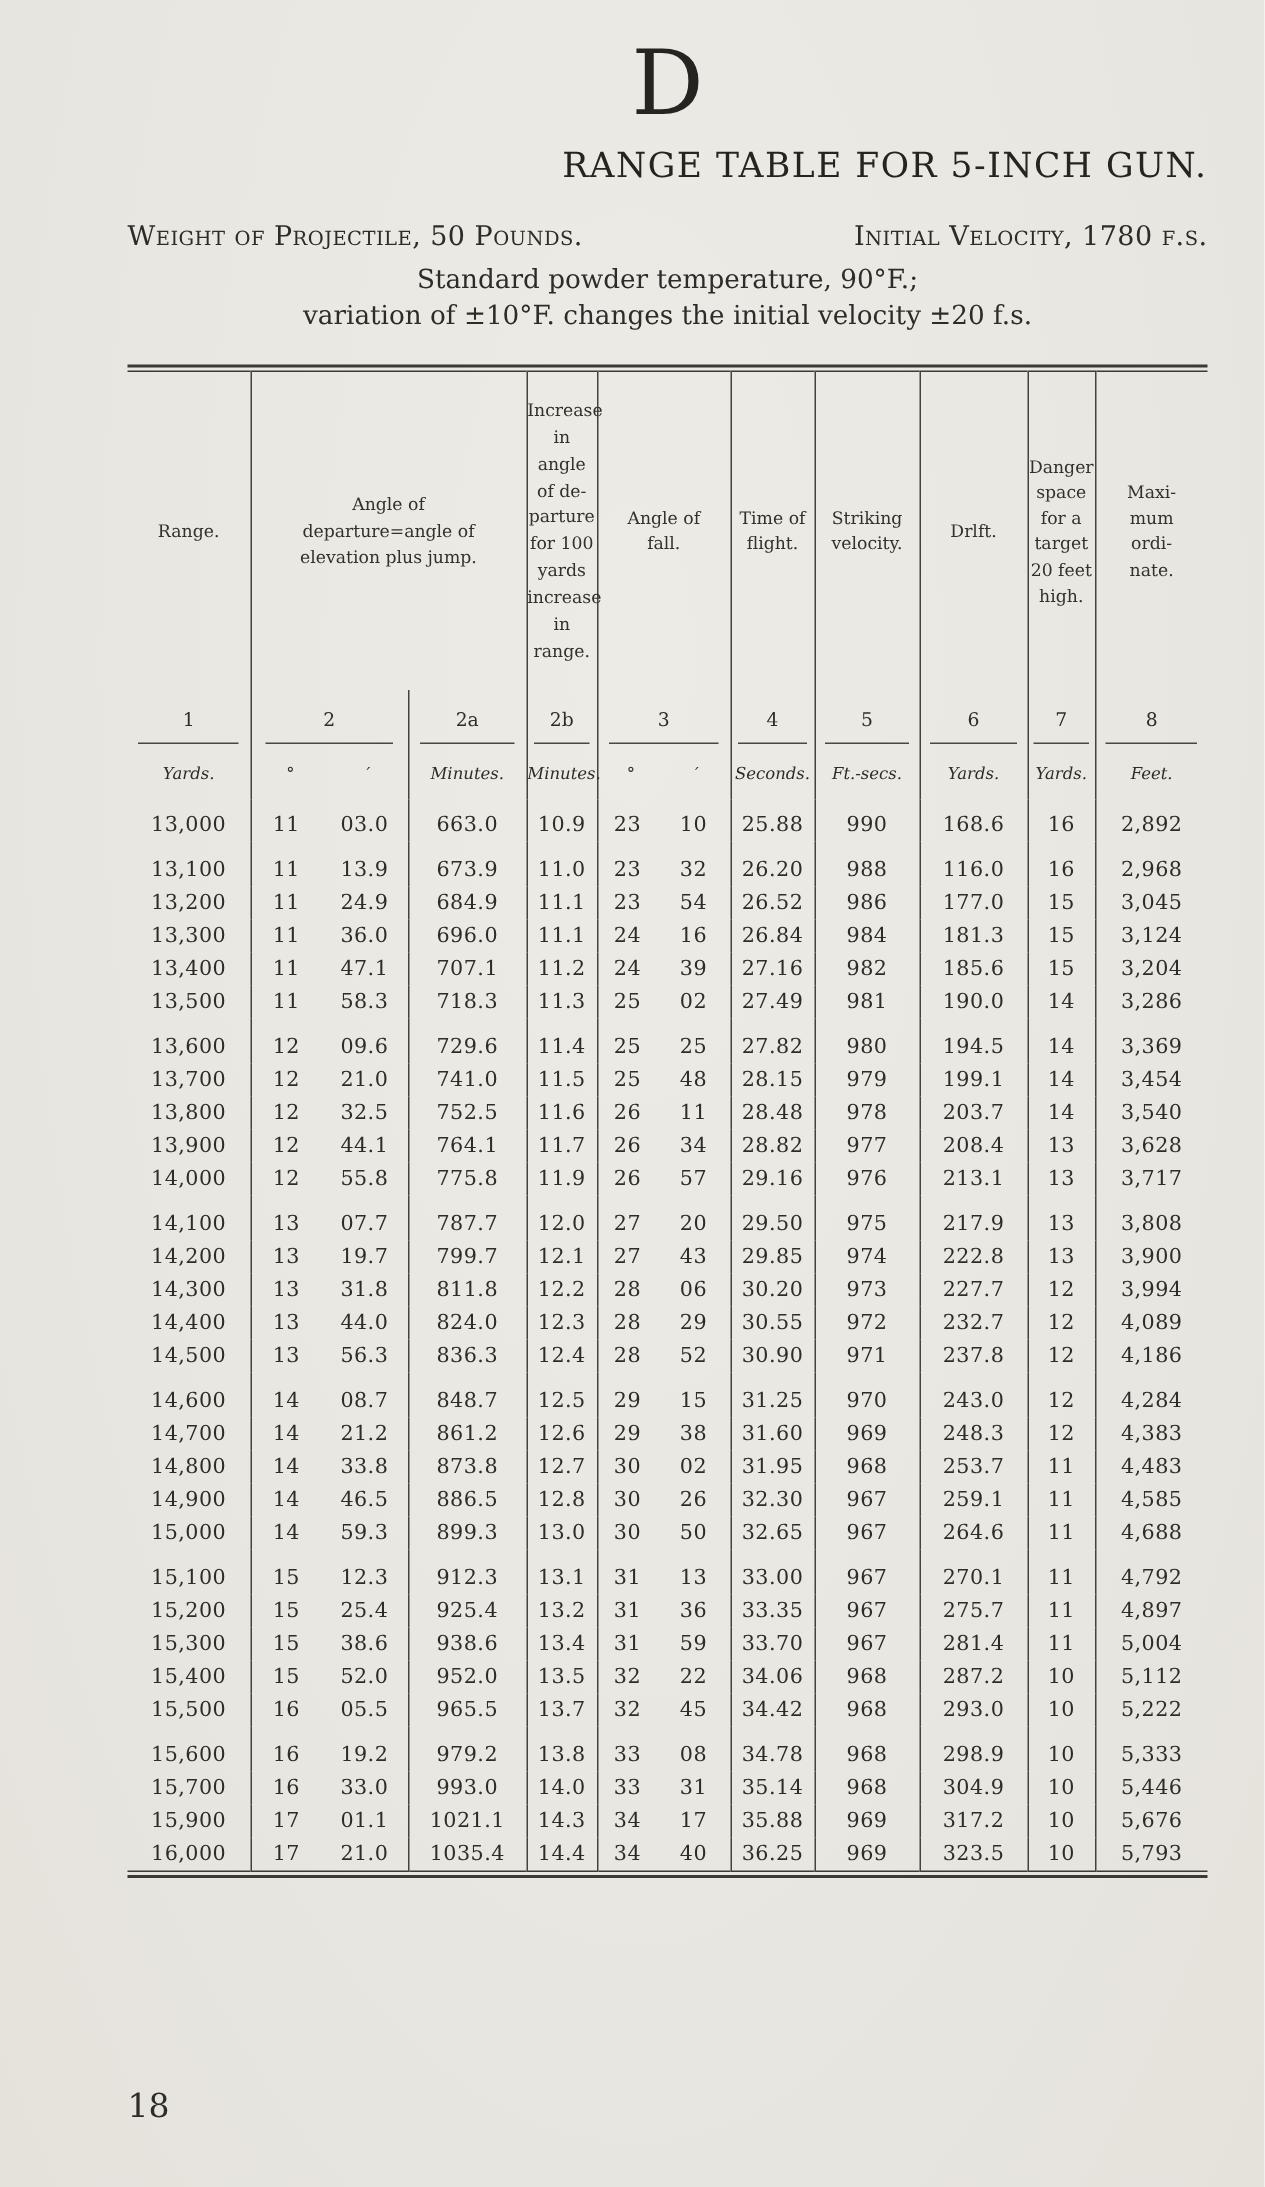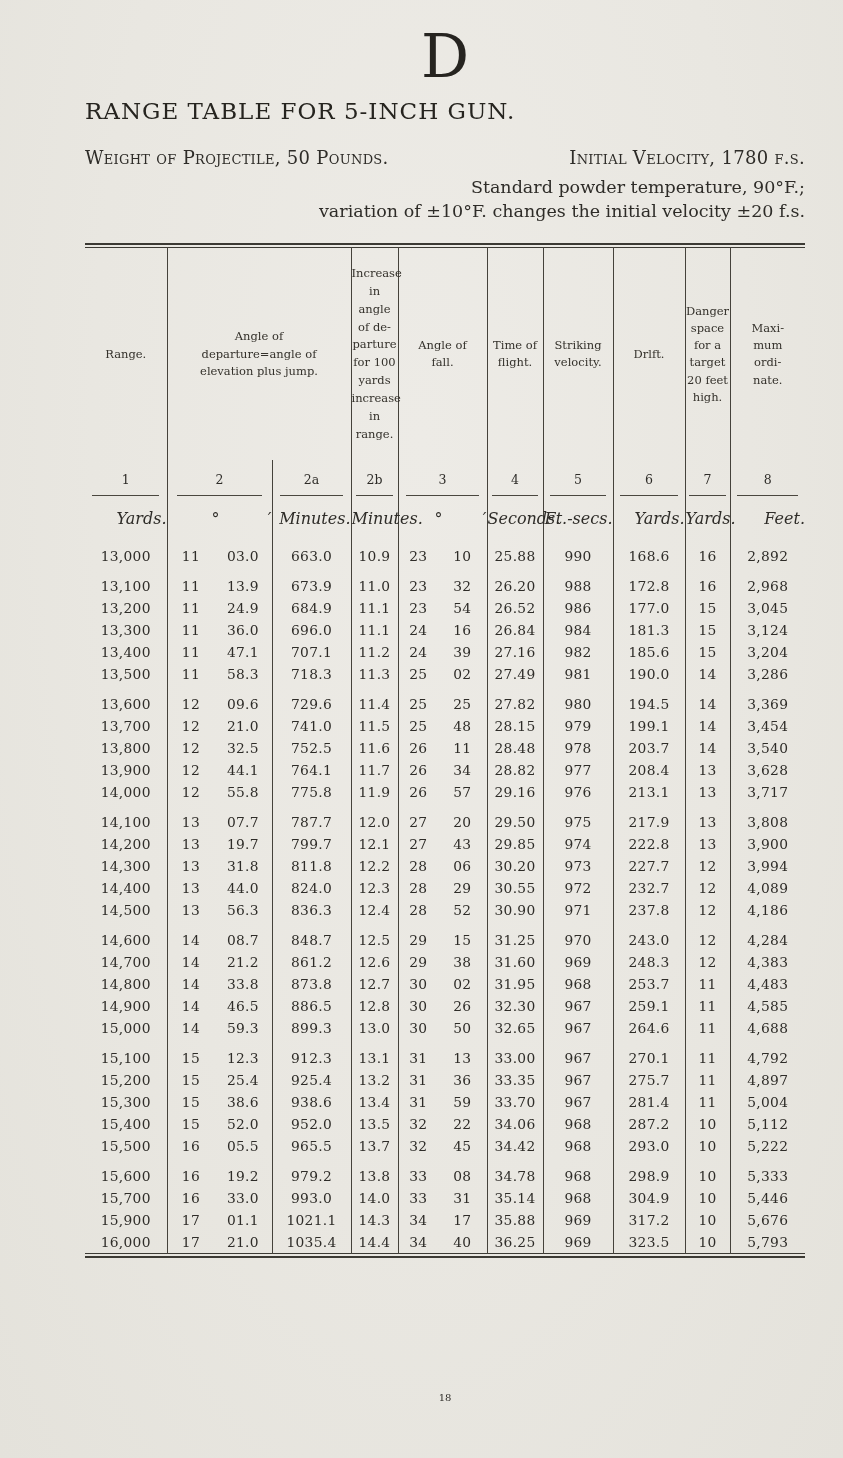--- a/index.html
+++ b/index.html
@@ -3,50 +3,50 @@
 <meta charset="utf-8">
 <style>
   html,body { margin:0; padding:0; }
   .sheet {
     position:relative; width:843px; height:1458px; overflow:hidden;
     background: radial-gradient(ellipse at 50% 30%, #edebe6 0%, #e9e7e1 55%, #e4e2db 100%);
     font-family:"DejaVu Serif", serif; color:#2e2c28;
   }
   .content { position:absolute; left:85px; top:0; width:720px; }
   .plate-letter { text-align:center; font-size:60px; line-height:1; margin-top:26px; color:#262420; }
-  .title { text-align:left; font-size:23px; font-weight:normal; letter-spacing:1px; margin:12px 0 0; color:#26241f; }
+  .title { text-align:right; font-size:23px; font-weight:normal; letter-spacing:1px; margin:12px 0 0; color:#26241f; }
   .subtitle-row { display:flex; justify-content:space-between; margin-top:23px;
     font-variant:small-caps; font-size:18px; letter-spacing:0.3px; }
-  .note { text-align:right; margin-top:8px; font-size:17.5px; line-height:1.35; }
+  .note { text-align:center; margin-top:8px; font-size:17.5px; line-height:1.35; }
   .table-wrap { margin-top:20px; border-top:2px solid #3c3a34; border-bottom:2px solid #3c3a34; padding:2px 0; }
   table { width:100%; border-collapse:collapse; table-layout:fixed;
     border-top:1px solid #3c3a34; border-bottom:1px solid #3c3a34; }
   th, td { font-weight:normal; padding:0; text-align:center; }
   .bl { border-left:1px solid #45423b; }
   .head-row th { height:212px; vertical-align:middle; font-size:11.5px; line-height:1.5; color:#34312b; }
   .head-row th span { display:block; margin:0 auto; }
   .hw-dep span { max-width:118px; }
   .hw-inc { font-size:10.5px; }
   .hw-inc span { max-width:46px; line-height:1.55; }
   .hw-fall span { max-width:50px; }
   .hw-time span { max-width:52px; }
   .hw-strike span { max-width:60px; }
   .hw-danger span { max-width:46px; }
   .hw-maxord span { max-width:42px; }
   .num-row th { font-size:12.5px; padding:12px 0 17px; position:relative; }
   .num-row th::after { content:""; position:absolute; left:9%; right:9%; bottom:8px; height:1px; background:#4a473f; }
-  .unit-row td { font-style:italic; font-size:16px; padding:5px 0 11px;text-align:right; }
+  .unit-row td { font-style:italic; font-size:11px; padding:5px 0 11px; }
   .unit-degmin { display:flex; }
   .unit-degmin span { flex:1; }
   tbody td { font-size:13.8px; height:22px; vertical-align:middle; letter-spacing:0.3px; }
   tbody tr:first-child td { padding-top:6px; }
   tbody tr.group-start td { padding-top:8px; }
   td.degmin .deg { display:inline-block; width:45%; text-align:center; }
   td.degmin .min { display:inline-block; width:55%; text-align:center; }
-  .page-number { position:absolute; top:1392px; left:85px; width:720px; text-align:center; font-size:10px; }
+  .page-number { position:absolute; top:1392px; left:85px; width:720px; text-align:left; font-size:22px; }
 </style>
 </head>
 <body>
 
 <div class="sheet">
   <div class="content">
     <div class="plate-letter">D</div>
     <h1 class="title">RANGE TABLE FOR 5-INCH GUN.</h1>
     <div class="subtitle-row">
       <span>Weight of Projectile, 50 Pounds.</span>
@@ -150,21 +150,21 @@
               <td class="bl">2,892</td>
             </tr>
             <tr class="group-start">
               <td>13,100</td>
               <td class="bl degmin"><span class="deg">11</span><span class="min">13.9</span></td>
               <td class="bl">673.9</td>
               <td class="bl">11.0</td>
               <td class="bl degmin"><span class="deg">23</span><span class="min">32</span></td>
               <td class="bl">26.20</td>
               <td class="bl">988</td>
-              <td class="bl">172.8</td>
+              <td class="bl">116.0</td>
               <td class="bl">16</td>
               <td class="bl">2,968</td>
             </tr>
             <tr>
               <td>13,200</td>
               <td class="bl degmin"><span class="deg">11</span><span class="min">24.9</span></td>
               <td class="bl">684.9</td>
               <td class="bl">11.1</td>
               <td class="bl degmin"><span class="deg">23</span><span class="min">54</span></td>
               <td class="bl">26.52</td>

